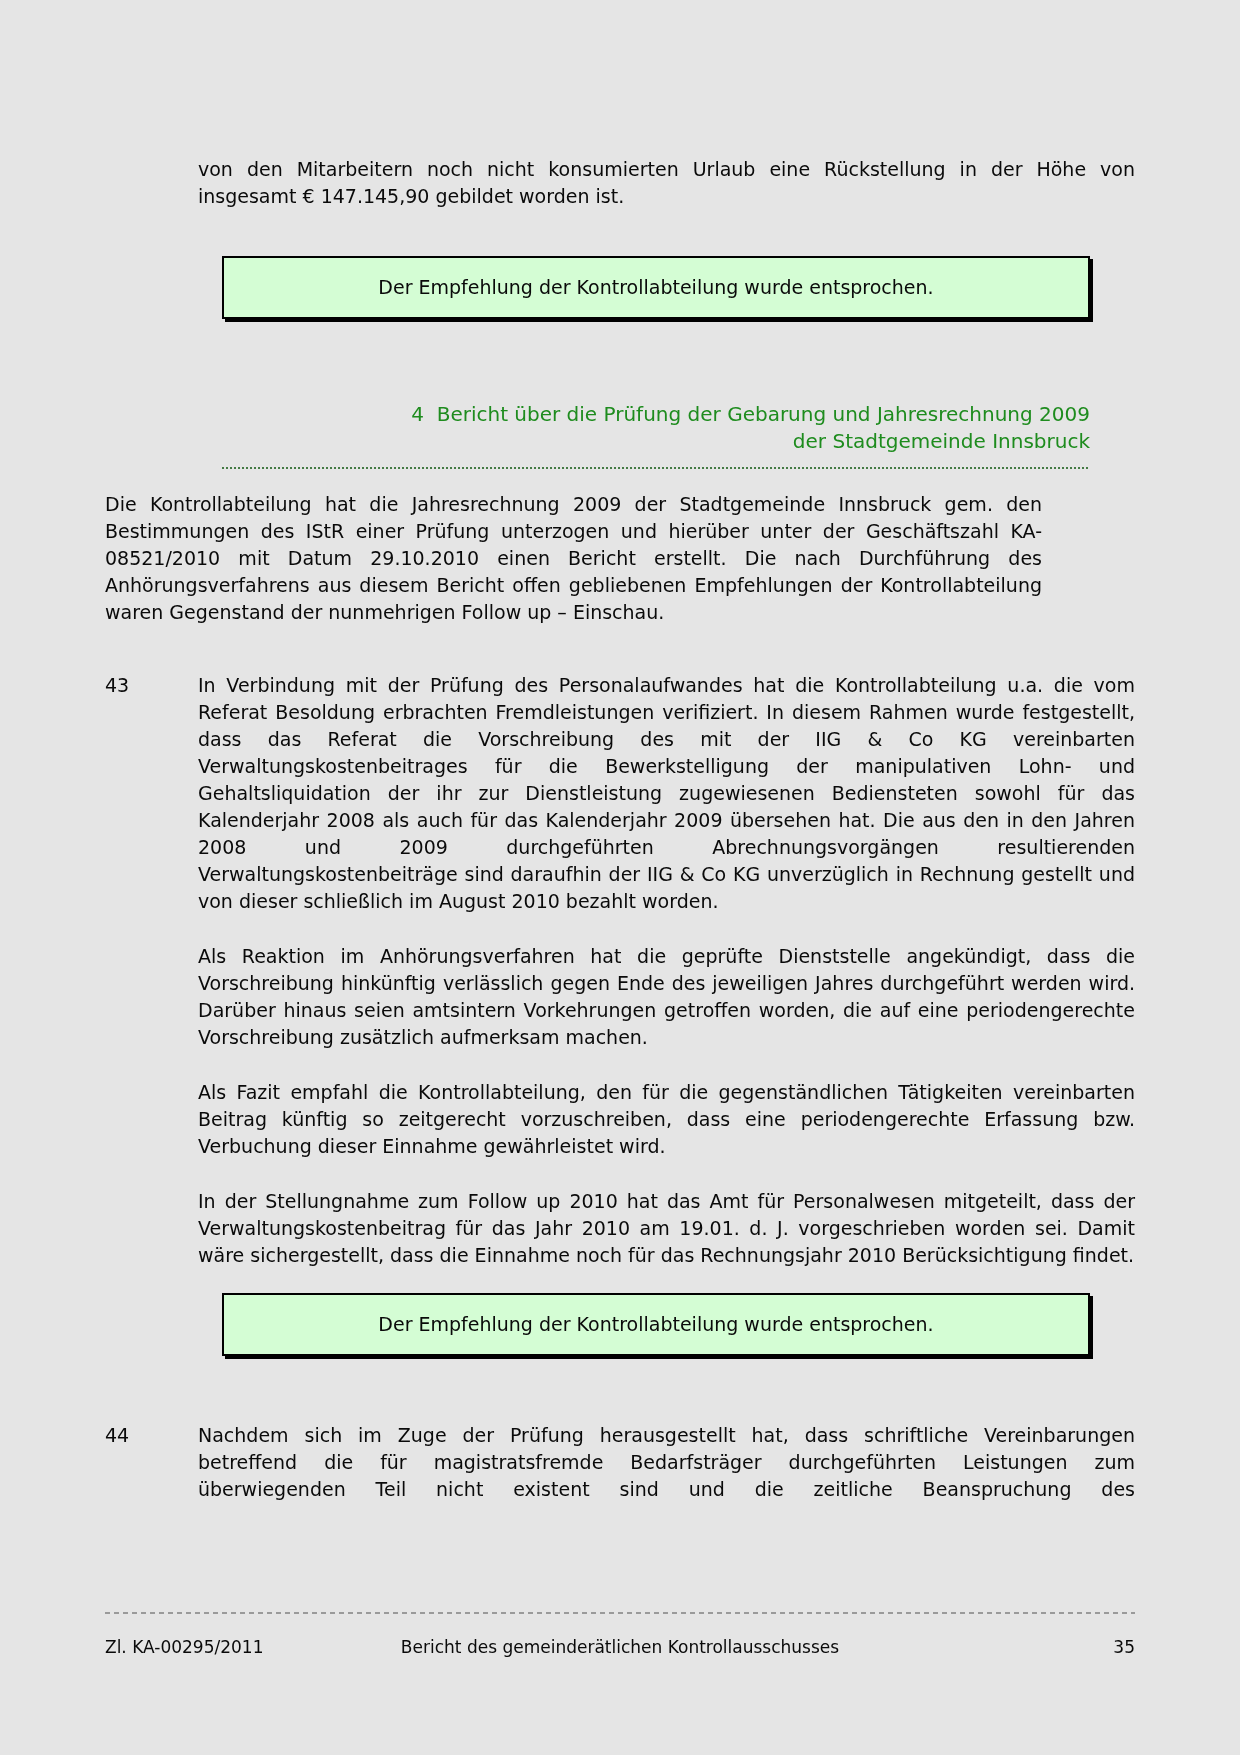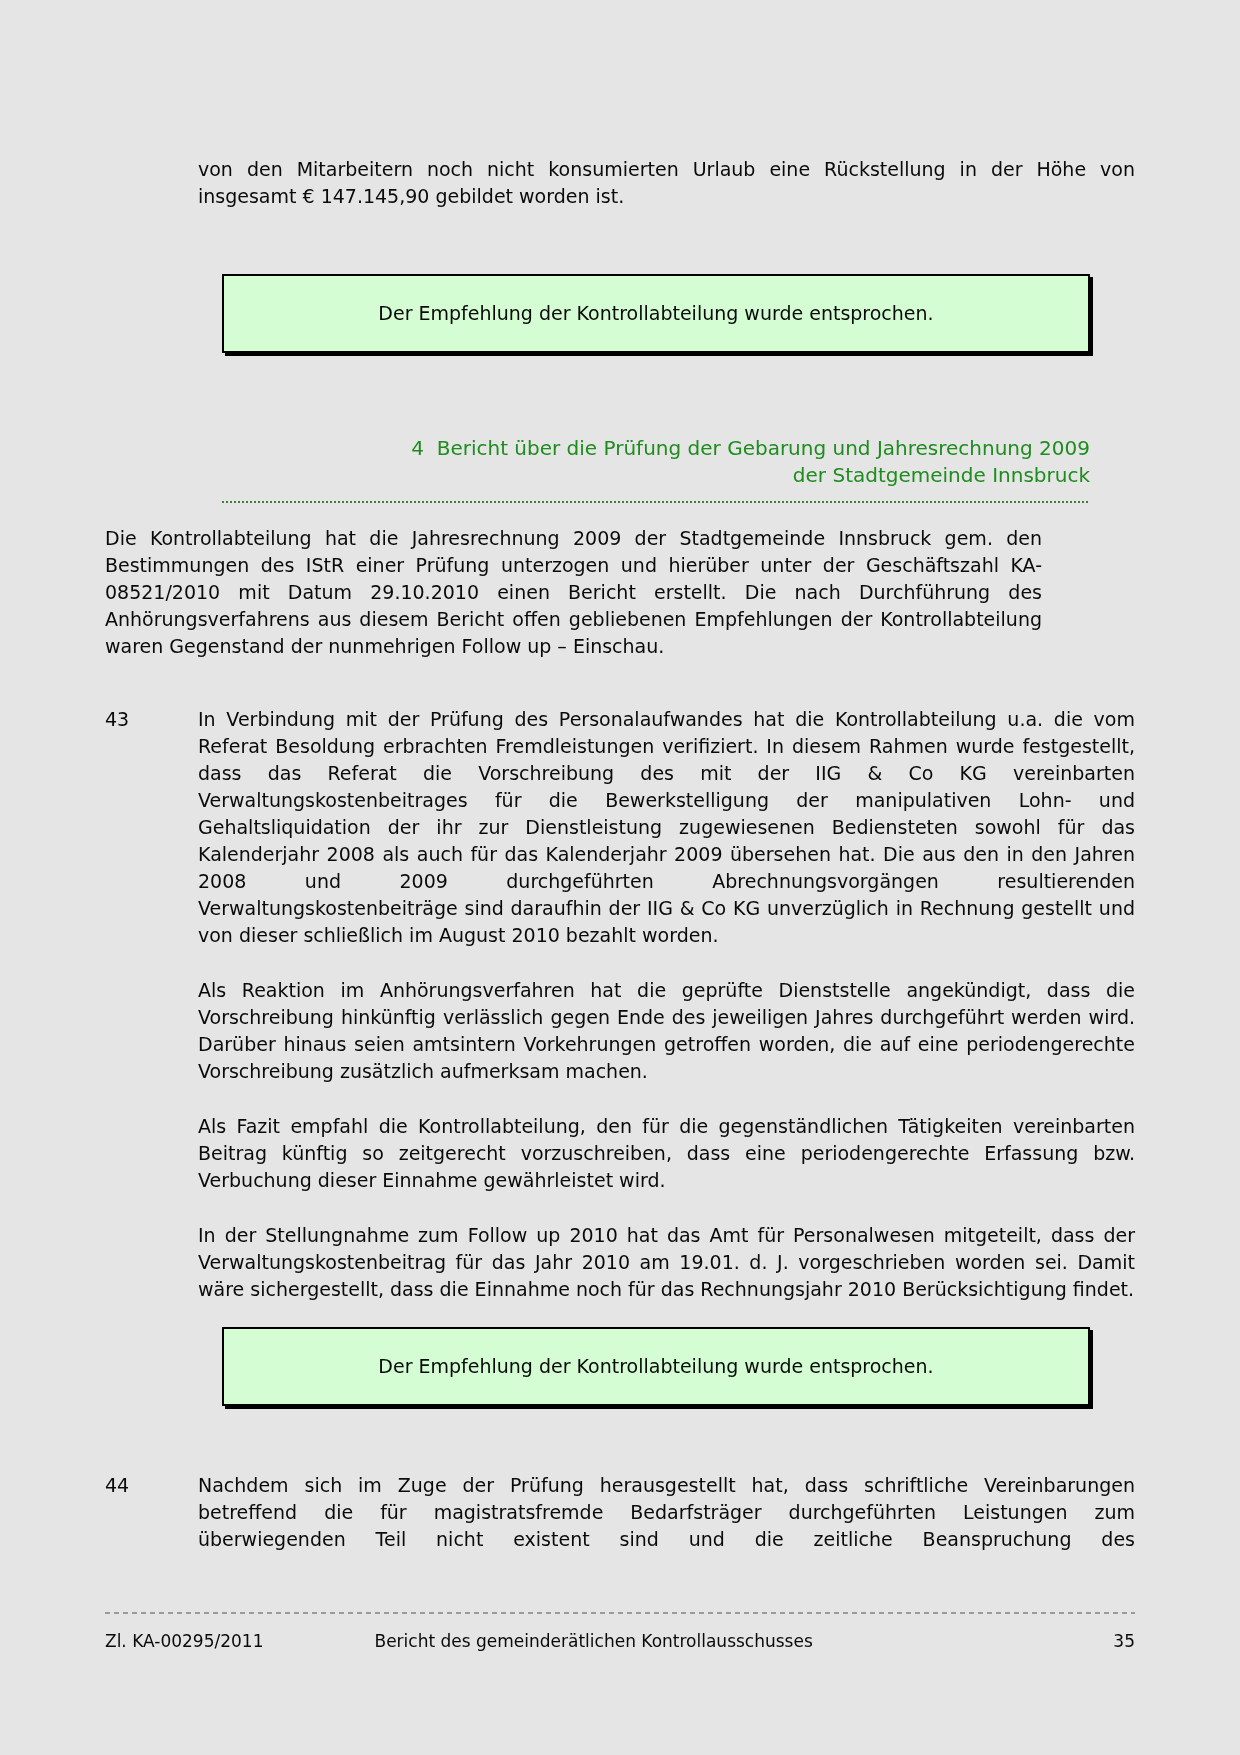--- a/index.html
+++ b/index.html
@@ -10,27 +10,27 @@
     box-sizing:border-box;
     padding:156px 105px 0 105px;
     font-family:"DejaVu Sans","Liberation Sans",sans-serif;
     font-size:19px; line-height:27px; color:#0a0a0a;
   }
   .intro {
     margin:0 0 0 93px; width:937px;
     text-align:justify;
   }
   .rec-box {
-    margin:64px 0 0 117px; width:868px;
+    margin:46px 0 0 117px; width:868px;
     box-sizing:border-box;
     background:#d4fdd4;
     border:2px solid #000;
     box-shadow:3px 3px 0 #000;
     text-align:center;
-    padding:24px 12px;
+    padding:16px 12px;
   }
   .rec-box-2 { margin-top:24px; }
   .section-heading {
     margin:82px 0 0 117px; width:868px;
     text-align:right;
     color:#1e8c1e;
     font-size:20px; line-height:27px;
   }
   .section-heading .h-line { white-space:pre-wrap; }
   .heading-rule {
@@ -46,23 +46,23 @@
   .para-44 { margin-top:66px; }
   .justify-all { text-align-last:justify; }
   .footer {
     position:absolute; left:105px; right:105px; top:1612px;
     font-size:17px; line-height:22px; color:#0a0a0a;
   }
   .footer-rule {
     height:2px;
     background:repeating-linear-gradient(90deg,#9a9a9a 0 5px,transparent 5px 9px);
   }
-  .footer-row { display:flex; margin-top:16px;gap:24px; }
+  .footer-row { display:flex; margin-top:22px;gap:24px; }
   .footer-left  { flex:1; text-align:left; }
-  .footer-center{ flex:2; }
+  .footer-center{ flex:2; text-align:center; }
   .footer-right { flex:1; text-align:right; }
 </style>
 </head>
 <body>
 
 <div class="page">
 
   <p class="intro">von den Mitarbeitern noch nicht konsumierten Urlaub eine Rückstellung in der Höhe von insgesamt € 147.145,90 gebildet worden ist.</p>
 
   <div class="rec-box">

